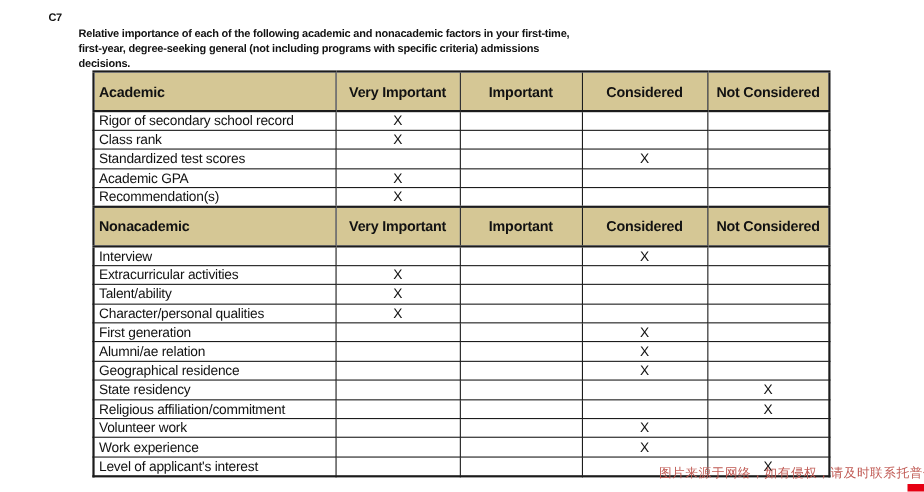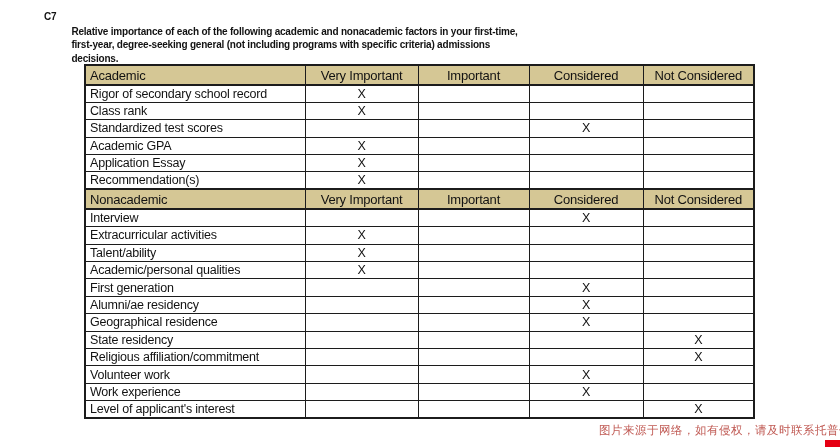--- a/index.html
+++ b/index.html
@@ -43,23 +43,23 @@
     border:1px solid var(--border);
     font-size:12.5px;
     height:17.4px;
     padding:0 2px 0 4px;
     overflow:hidden;
     white-space:nowrap;
     letter-spacing:-0.2px;
   }
   table.cds tr.section-row td{
     background:var(--hdr-bg);
-    font-weight:normal;
+    font-weight:bold;
     font-size:13px;
-    height:20px;
+    height:36px;
     border-top:2px solid var(--border);
     border-bottom:2px solid var(--border);
   }
   table.cds td.rating-head{text-align:center;padding:0;}
   table.cds td.mark-cell{text-align:center;padding:0;}
   .watermark{
     position:absolute;
     left:599px;
     top:423px;
     font-size:11.5px;
@@ -126,27 +126,20 @@
         <td class="mark-cell"></td>
       </tr>
       <tr>
         <td>Academic GPA</td>
         <td class="mark-cell">X</td>
         <td class="mark-cell"></td>
         <td class="mark-cell"></td>
         <td class="mark-cell"></td>
       </tr>
       <tr>
-        <td>Application Essay</td>
-        <td class="mark-cell">X</td>
-        <td class="mark-cell"></td>
-        <td class="mark-cell"></td>
-        <td class="mark-cell"></td>
-      </tr>
-      <tr>
         <td>Recommendation(s)</td>
         <td class="mark-cell">X</td>
         <td class="mark-cell"></td>
         <td class="mark-cell"></td>
         <td class="mark-cell"></td>
       </tr>
       <tr class="section-row">
         <td>Nonacademic</td>
         <td class="rating-head">Very Important</td>
         <td class="rating-head">Important</td>
@@ -168,35 +161,35 @@
         <td class="mark-cell"></td>
       </tr>
       <tr>
         <td>Talent/ability</td>
         <td class="mark-cell">X</td>
         <td class="mark-cell"></td>
         <td class="mark-cell"></td>
         <td class="mark-cell"></td>
       </tr>
       <tr>
-        <td>Academic/personal qualities</td>
+        <td>Character/personal qualities</td>
         <td class="mark-cell">X</td>
         <td class="mark-cell"></td>
         <td class="mark-cell"></td>
         <td class="mark-cell"></td>
       </tr>
       <tr>
         <td>First generation</td>
         <td class="mark-cell"></td>
         <td class="mark-cell"></td>
         <td class="mark-cell">X</td>
         <td class="mark-cell"></td>
       </tr>
       <tr>
-        <td>Alumni/ae residency</td>
+        <td>Alumni/ae relation</td>
         <td class="mark-cell"></td>
         <td class="mark-cell"></td>
         <td class="mark-cell">X</td>
         <td class="mark-cell"></td>
       </tr>
       <tr>
         <td>Geographical residence</td>
         <td class="mark-cell"></td>
         <td class="mark-cell"></td>
         <td class="mark-cell">X</td>

